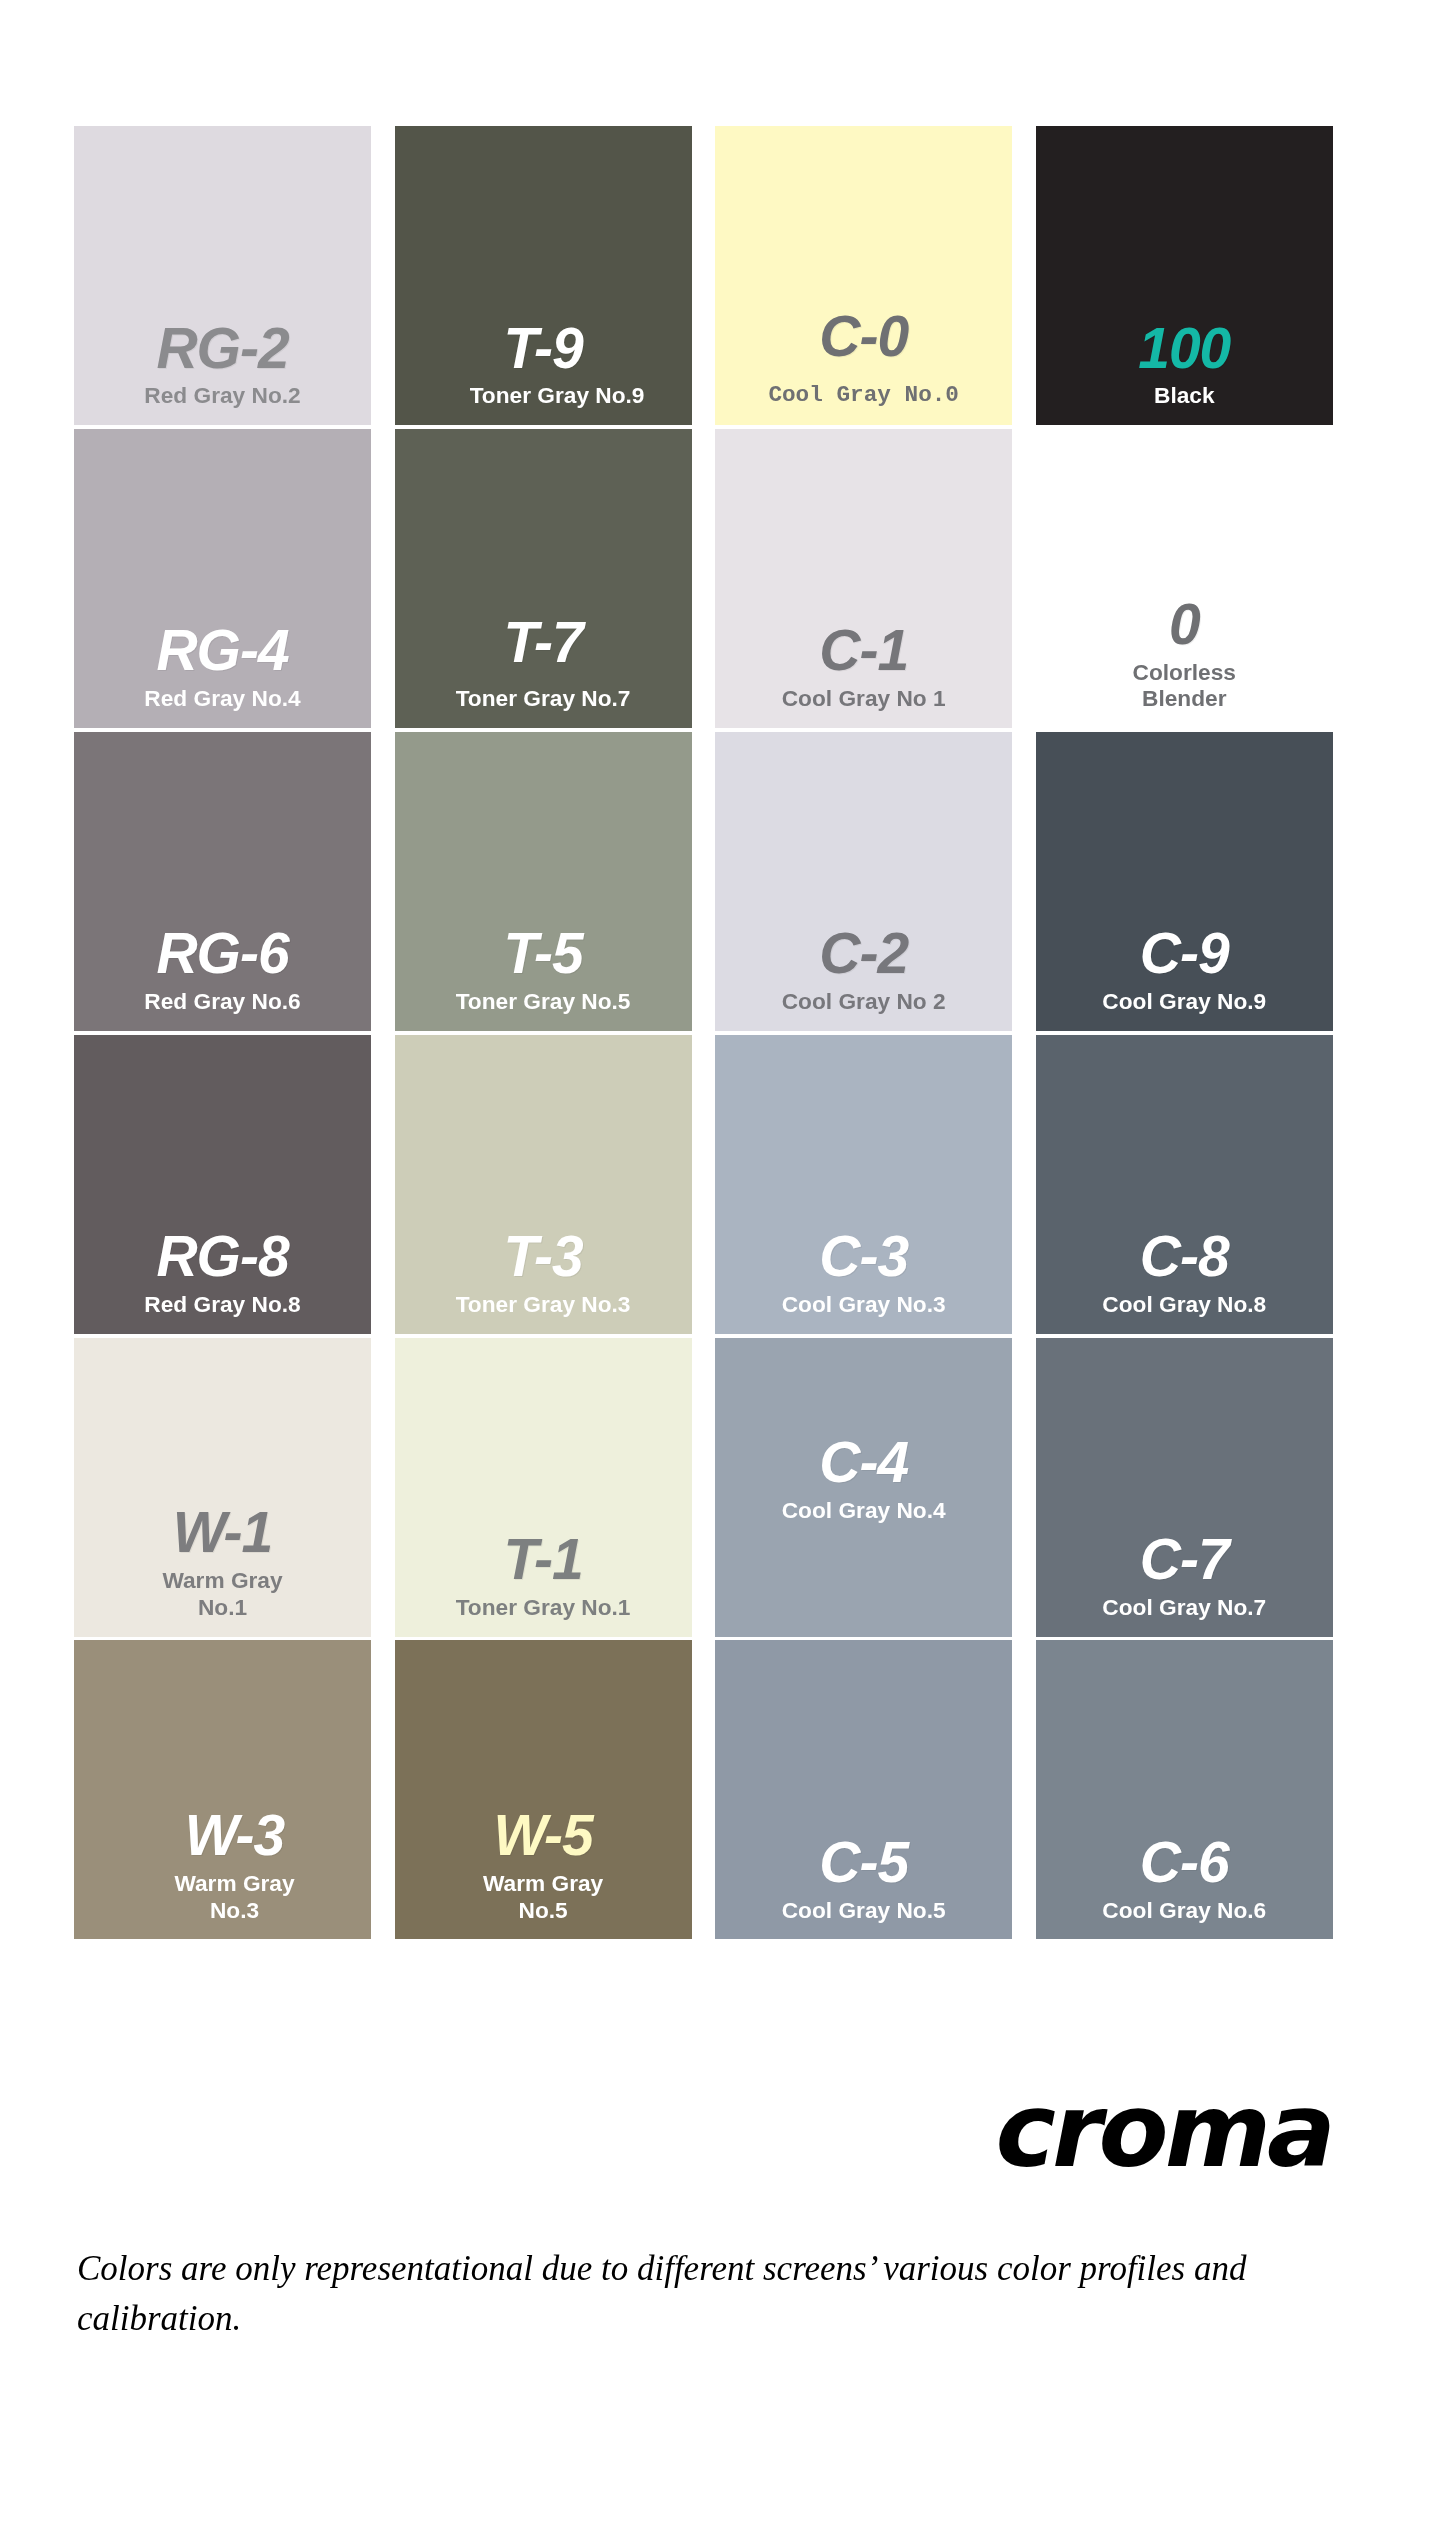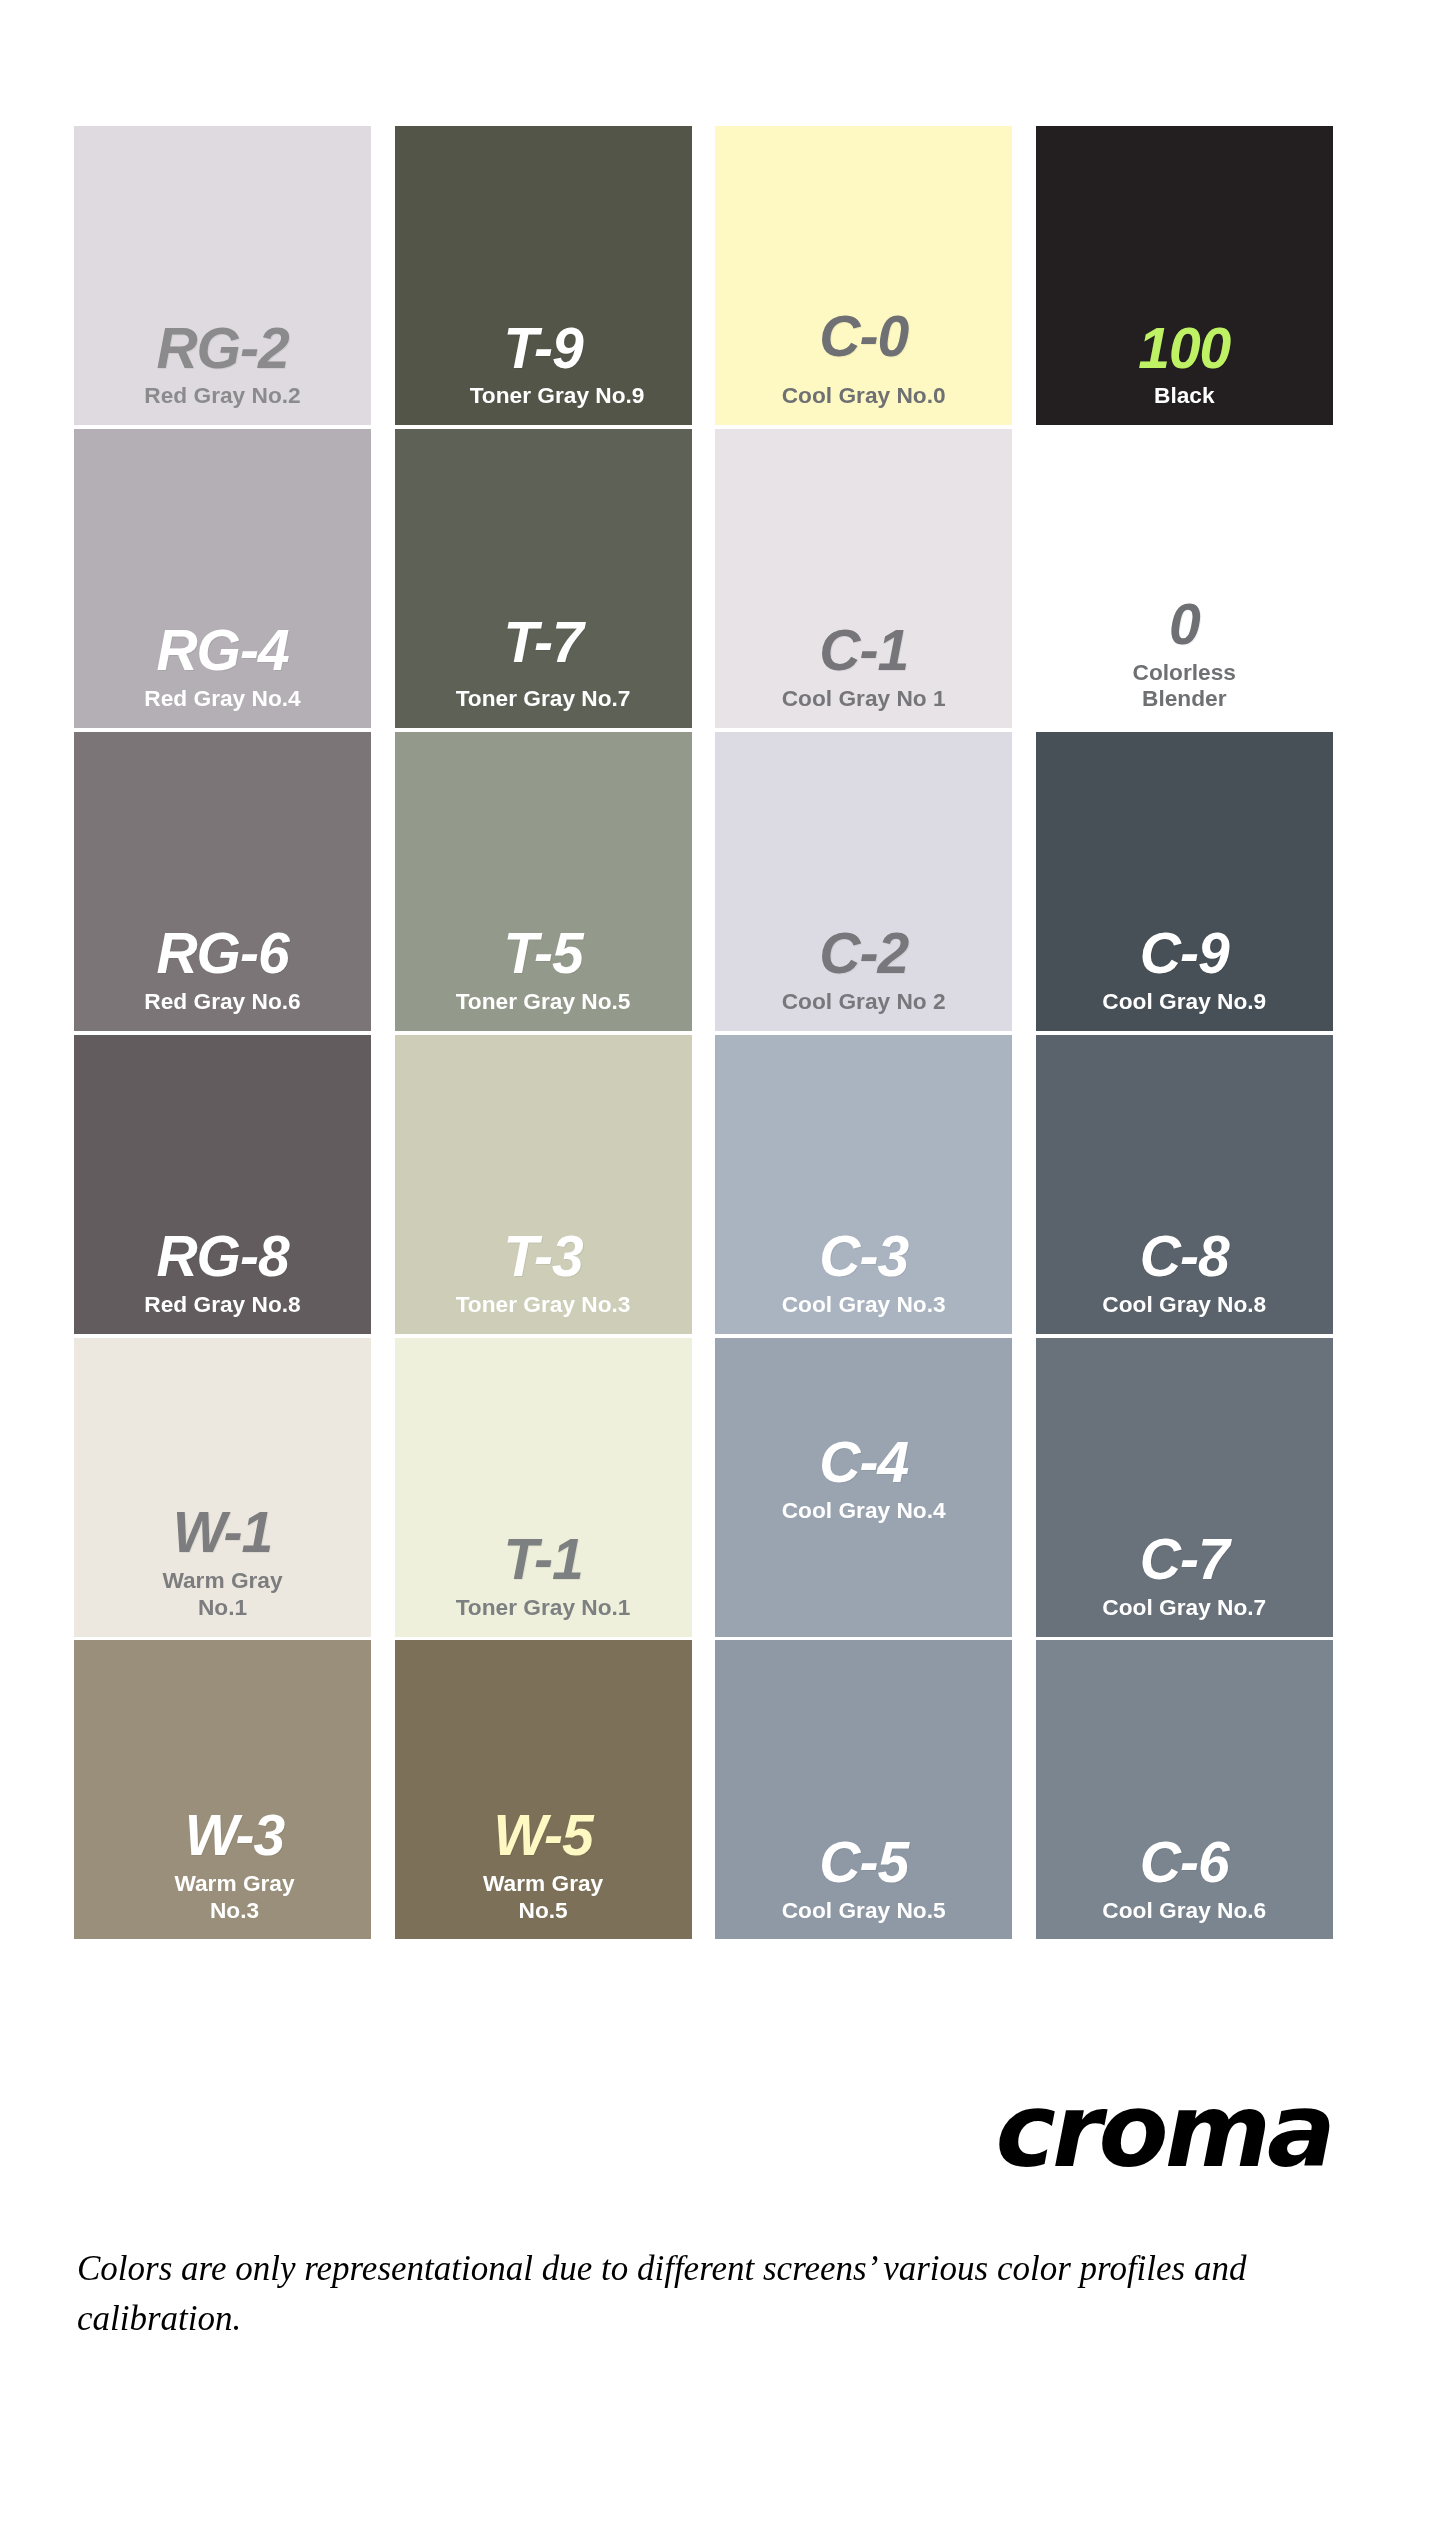--- a/index.html
+++ b/index.html
@@ -111,24 +111,24 @@
       <div class="swatch t-dark" style="background: rgb(222, 218, 224);">
         <div class="code" style="color: rgb(139, 139, 142);">RG-2</div>
         <div class="name" style="color: rgb(139, 139, 142);">Red Gray No.2</div>
       </div>
       <div class="swatch t-light" style="background: rgb(83, 85, 73);">
         <div class="code" style="color: rgb(255, 255, 255);">T-9</div>
         <div class="name" style="color: rgb(255, 255, 255); margin-left: 28px;">Toner Gray No.9</div>
       </div>
       <div class="swatch t-dark" style="background: #fef9c3; gap: 12px;">
         <div class="code" style="color: rgb(111, 112, 115);">C-0</div>
-        <div class="name" style="color: rgb(111, 112, 115);">Cool Gray No.0</div>
+        <div class="name" style="color: rgb(111, 112, 115); font-family: Liberation Mono, monospace;">Cool Gray No.0</div>
       </div>
       <div class="swatch t-light" style="background: rgb(35, 31, 32);">
-        <div class="code" style="color: #bef264;">100</div>
+        <div class="code" style="color: #14b8a6;">100</div>
         <div class="name" style="color: rgb(255, 255, 255);">Black</div>
       </div>
       <div class="swatch t-light" style="background: rgb(180, 175, 181);">
         <div class="code" style="color: rgb(255, 255, 255);">RG-4</div>
         <div class="name" style="color: rgb(255, 255, 255);">Red Gray No.4</div>
       </div>
       <div class="swatch t-light" style="background: rgb(94, 97, 85); gap: 8px;">
         <div class="code" style="color: rgb(255, 255, 255);">T-7</div>
         <div class="name" style="color: rgb(255, 255, 255);">Toner Gray No.7</div>
       </div>

